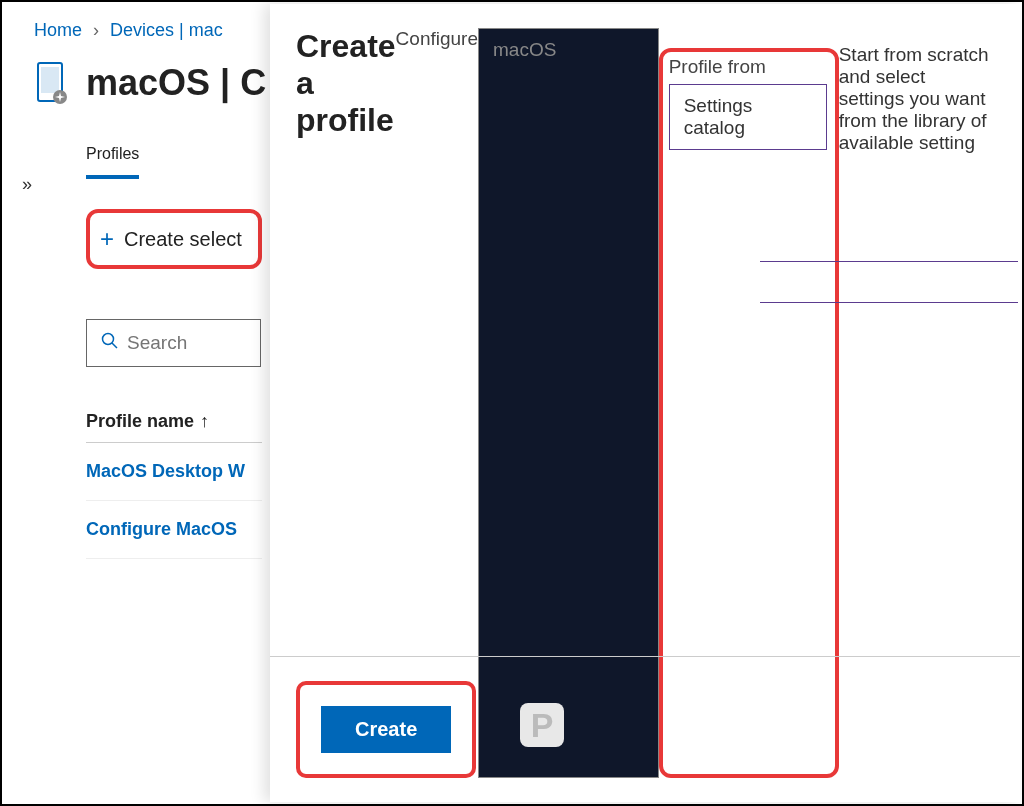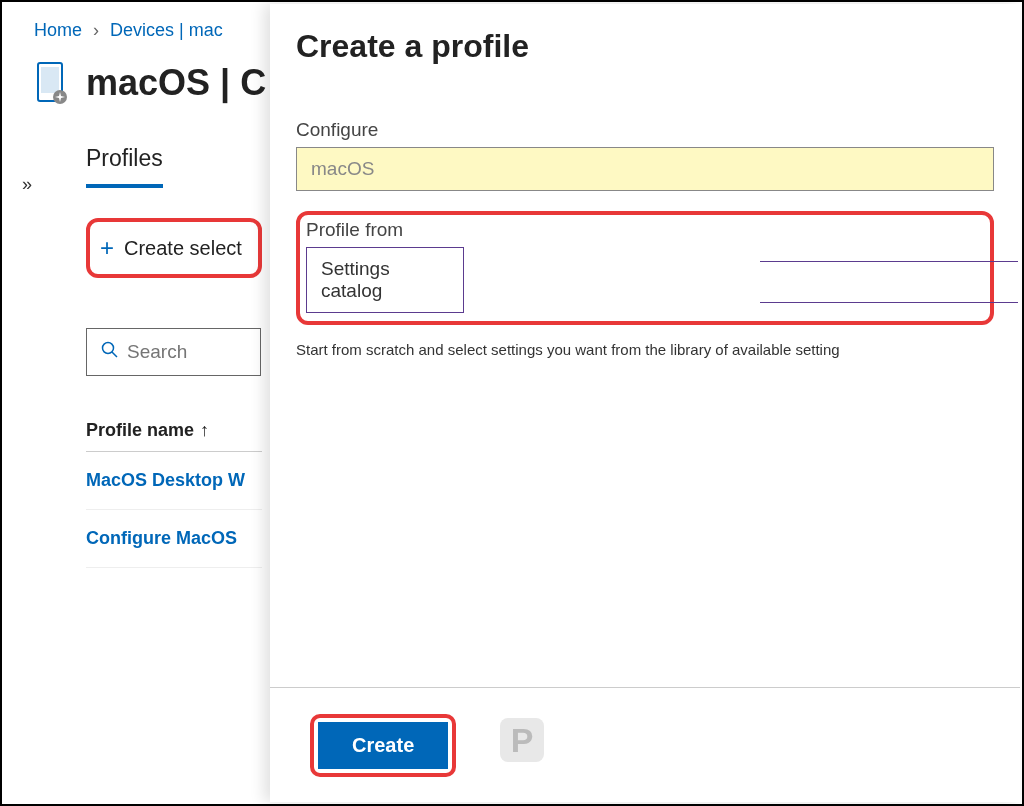--- a/index.html
+++ b/index.html
@@ -56,21 +56,21 @@
       top: 172px;
       color: #333;
       font-size: 18px;
     }
     .left-content {
       padding-left: 84px;
       padding-top: 16px;
       width: 260px;
     }
     .tab-profiles {
-      font-size: 23px;
+      font-size: 16px;
       color: #222;
       padding-bottom: 12px;
       border-bottom: 4px solid #0067b8;
       display: inline-block;
       margin-bottom: 30px;
     }
     .create-profile-btn {
       display: flex;
       align-items: center;
       gap: 10px;
@@ -131,21 +131,20 @@
     .flyout {
       position: absolute;
       left: 268px;
       top: 2px;
       right: 2px;
       bottom: 2px;
       background: #fff;
       box-shadow: -6px 0 14px rgba(0,0,0,0.12);
       padding: 24px 26px;
       display: flex;
-      flex-direction: column;
     }
     .flyout-title {
       font-size: 32px;
       font-weight: 600;
       color: #222;
       margin-bottom: 54px;
     }
     .field-label {
       font-size: 19px;
       color: #444;
@@ -153,21 +152,21 @@
     }
     .dropdown {
       border: 1px solid #888;
       padding: 10px 14px;
       font-size: 19px;
       color: #444;
       background: #fff;
       width: 100%;
     }
     .dropdown-disabled {
-      background: #fef9c3;
+      background: #0f172a;
       color: #888;
     }
     .profile-type-group {
       display: inline-block;
       border: 4px solid #e83838;
       border-radius: 12px;
       padding: 4px 8px 8px 6px;
       margin-top: 20px;
     }
     .profile-type-group .dropdown {
@@ -178,41 +177,40 @@
     .dropdown-extend {
       position: absolute;
       left: 490px;
       top: 257px;
       right: 2px;
       height: 42px;
       border-top: 1px solid #5b3b8f;
       border-bottom: 1px solid #5b3b8f;
     }
     .helper-text {
-      font-size: 15px;
+      font-size: 19px;
       color: #333;
       margin-top: 16px;
     }
     .flyout-footer {
       position: absolute;
       bottom: 0;
       left: 0;
       right: 0;
       border-top: 1px solid #ccc;
       padding: 24px 26px;
       display: flex;
       align-items: center;
       gap: 24px;
     }
     .create-btn-wrap {
       border: 4px solid #e83838;
       border-radius: 10px;
-      padding: 4px;
+      padding: 21px;
       display: inline-block;
-      margin-left: 14px;
     }
     .create-btn {
       background: #0067b8;
       color: #fff;
       border: none;
       font-size: 20px;
       font-weight: 600;
       padding: 12px 34px;
       cursor: pointer;
     }

